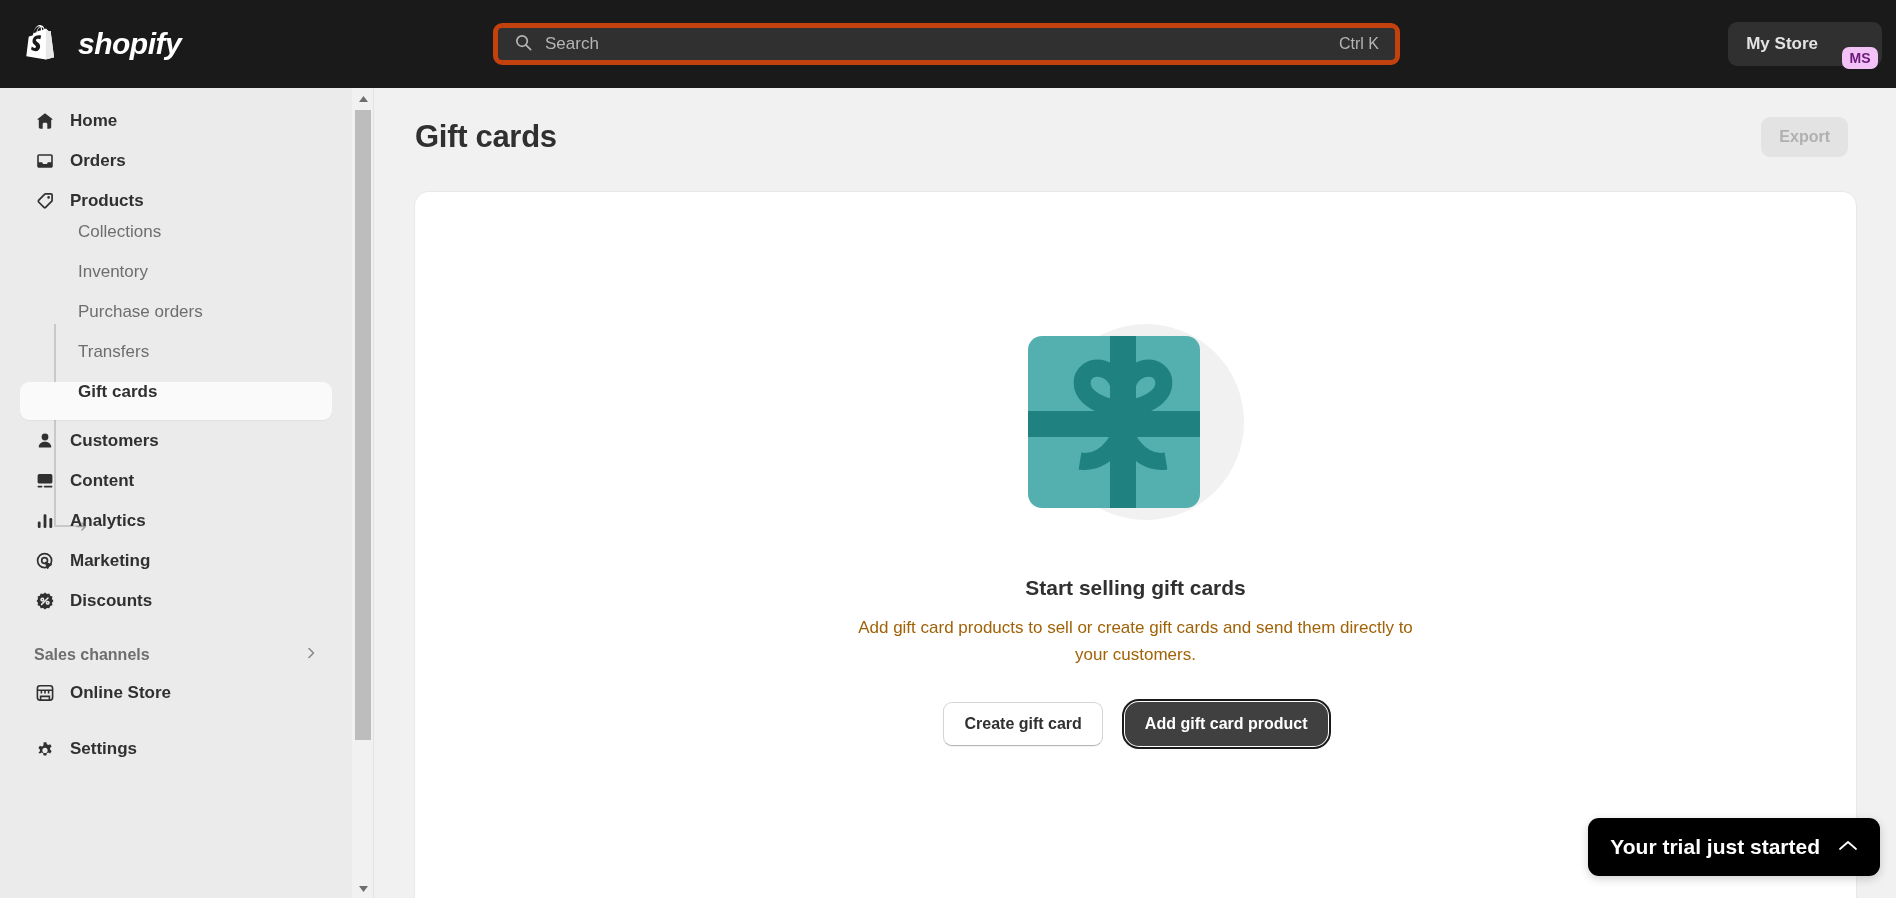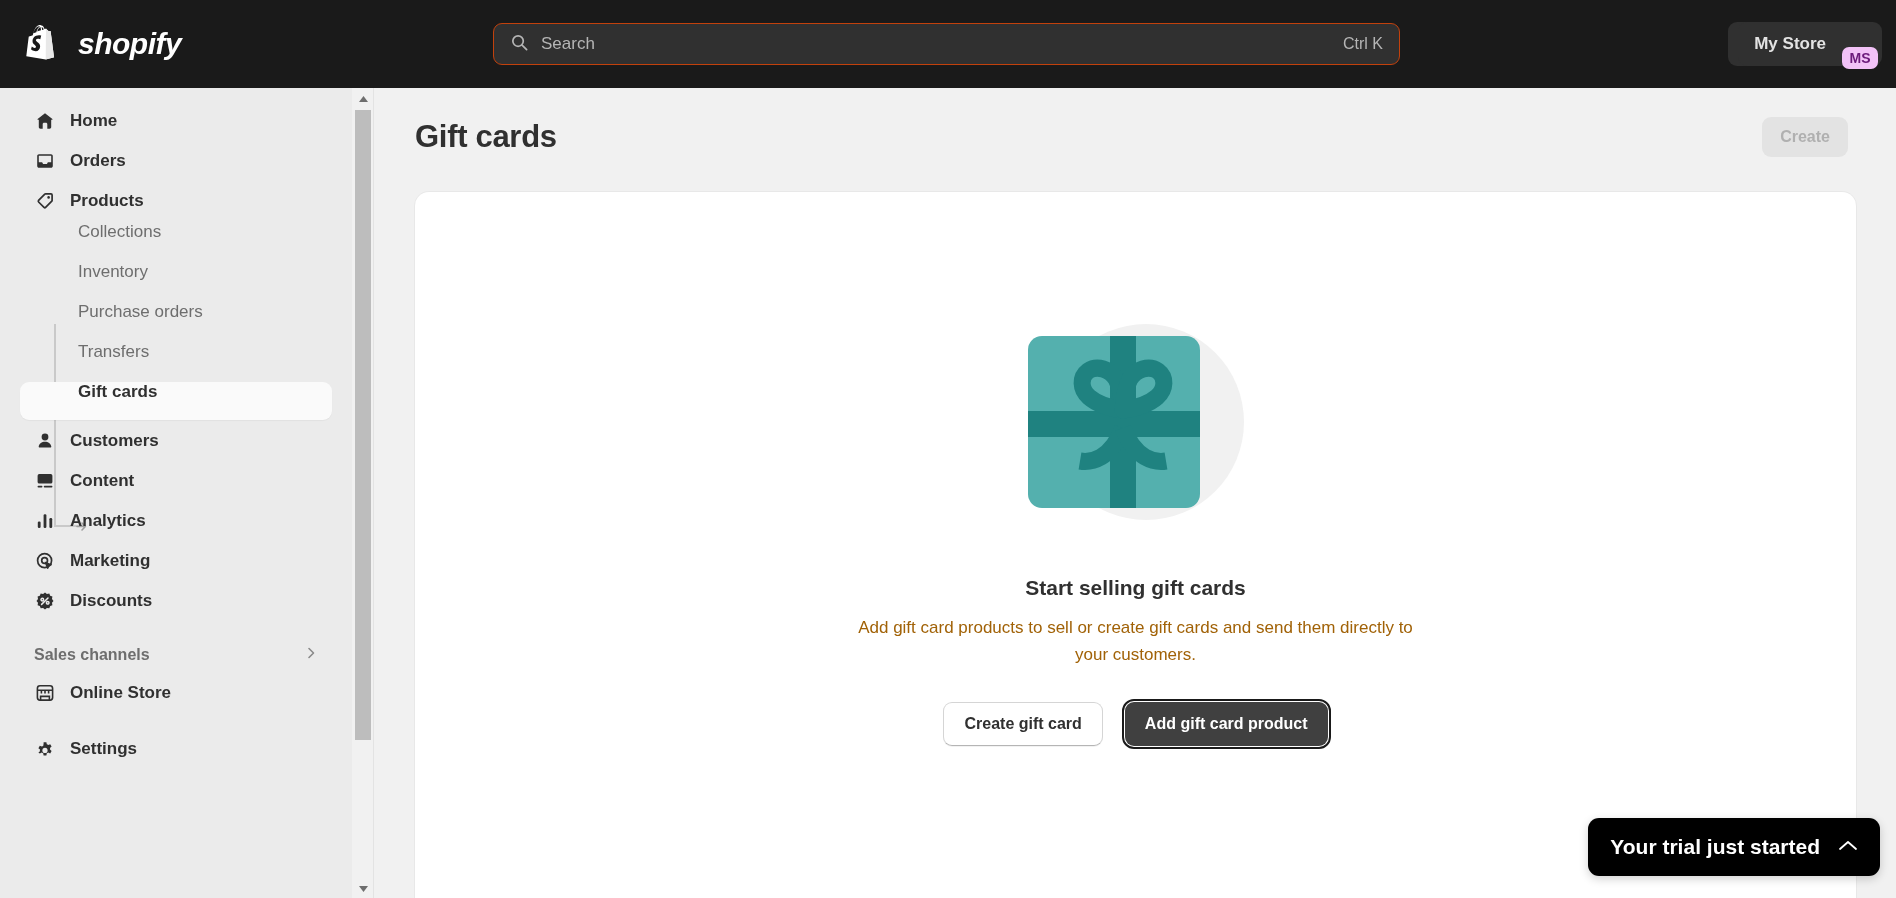--- a/index.html
+++ b/index.html
@@ -27,21 +27,21 @@
     font-size: 30px;
     font-weight: 700;
     font-style: italic;
     letter-spacing: -0.5px;
   }
 
   .search-box {
     position: absolute; left: 493px; top: 23px;
     width: 907px; height: 42px;
     background: #303030;
-    border: 1px solid #c2410c;
+    border: 5px solid #c2410c;
     border-radius: 9px;
     display: flex; align-items: center;
     padding: 0 16px;
     cursor: text;
   }
   .search-icon { width: 19px; height: 19px; flex: none; }
   .search-ph {
     color: #b5b5b5; font-size: 17px;
     margin-left: 12px; flex: 1;
   }
@@ -55,21 +55,21 @@
     cursor: pointer; border: none;
   }
   .bell-icon { width: 21px; height: 21px; }
 
   .store-btn {
     position: absolute; right: 14px; top: 22px;
     height: 44px;
     background: #303030; border-radius: 9px;
     display: flex; align-items: center;
     padding-left: 16px; padding-right: 4px;
-    gap: 16px; cursor: pointer; border: none;
+    gap: 24px; cursor: pointer; border: none;
   }
   .store-name { color: #e3e3e3; font-size: 17px; font-weight: 600; }
   .store-avatar {
     width: 36px; height: 22px; border-radius: 7px;
     background: #f2c2f7;
     color: #6b1a7a; font-size: 14px; font-weight: 700;
     display: flex; align-items: center; justify-content: center; margin-top: 28px;
   }
 
   
@@ -215,21 +215,21 @@
     border-radius: 9px;
     height: 44px; padding: 0 20px;
     font-size: 16px; font-weight: 600; color: #303030;
     font-family: "Liberation Sans", sans-serif;
     cursor: pointer;
     box-shadow: 0 1px 0 rgba(0,0,0,0.05);
   }
   .btn-primary {
     background: #404040;
     border: none;
-    border-radius: 9px;
+    border-radius: 14px;
     height: 44px; padding: 0 20px;
     font-size: 16px; font-weight: 600; color: #ffffff;
     font-family: "Liberation Sans", sans-serif;
     cursor: pointer;
     outline: 2px solid #1a1a1a;
     outline-offset: 1px;
   }
   .tos-line {
     margin-top: 36px;
     font-size: 17px; color: #4a4a4a;
@@ -443,21 +443,21 @@
           <path d="M5.5 7L1 1h9z" fill="#6e6e6e"></path>
         </svg>
     </span>
   </div>
 </div>
 
 <main class="main">
 
   <div class="page-head">
     <h1 class="page-title">Gift cards</h1>
-    <button class="export-btn">Create</button>
+    <button class="export-btn">Export</button>
   </div>
 
   <section class="card">
     <div class="empty-wrap">
 
       <div class="illus">
         <svg width="260" height="230" viewBox="0 0 260 230">
           <circle cx="140" cy="112" r="98" fill="#f1f1f1"></circle>
           <rect x="22" y="26" width="172" height="172" rx="14" fill="#54b0ae"></rect>
           <rect x="104" y="26" width="26" height="172" fill="#1f8280"></rect>

